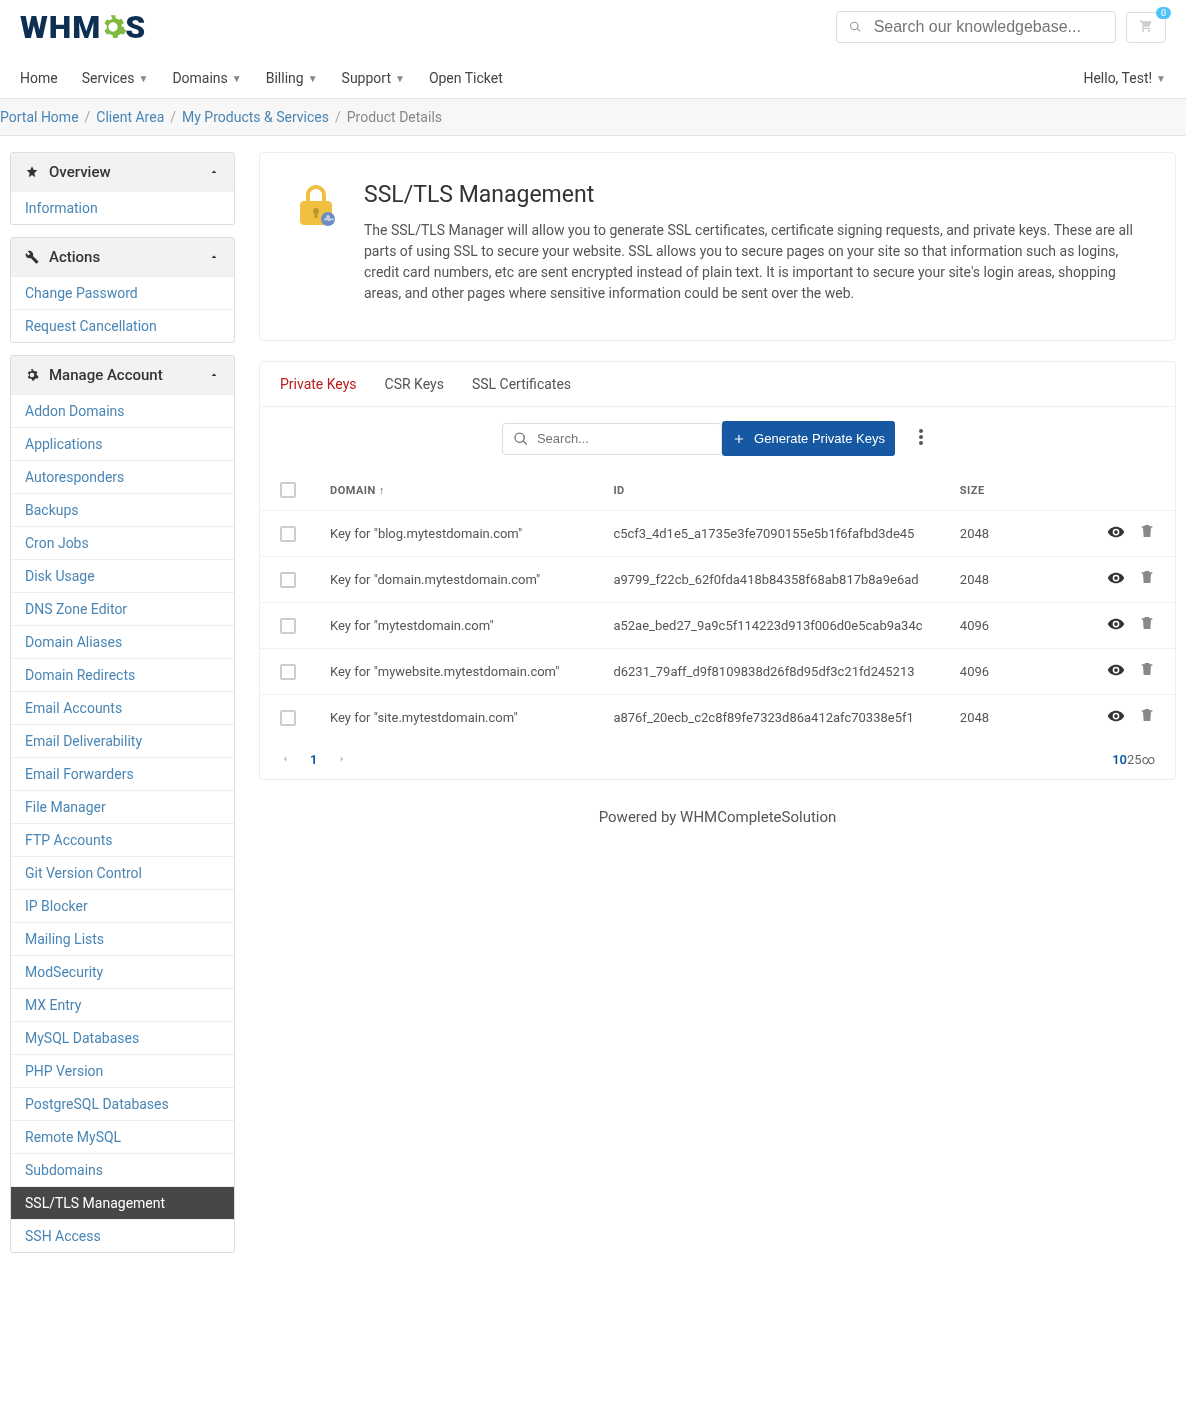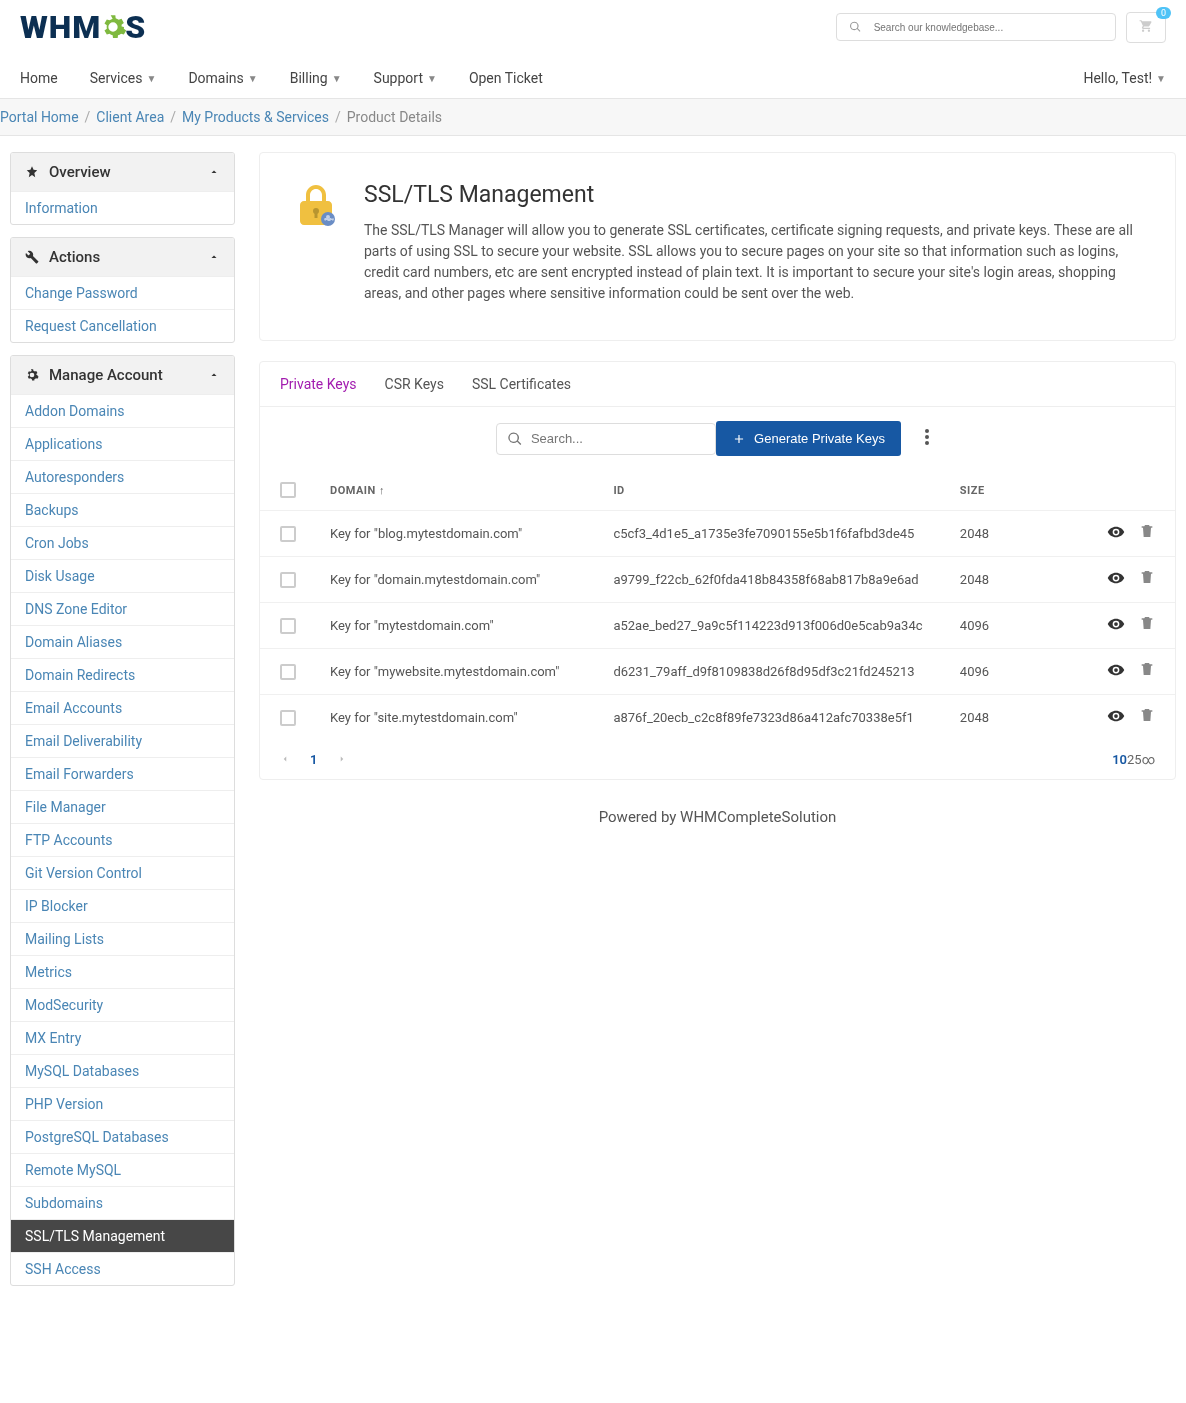--- a/index.html
+++ b/index.html
@@ -3,26 +3,26 @@
 <meta charset="utf-8">
 <style>
 * { box-sizing: border-box; margin: 0; padding: 0; }
 body { font-family: -apple-system, BlinkMacSystemFont, "Segoe UI", Roboto, Helvetica, Arial, sans-serif; font-size: 14px; color: #333; background: #fff; }
 
 .header { display: flex; align-items: center; justify-content: space-between; padding: 8px 20px 12px; }
 .logo { display: flex; align-items: center; font-size: 32px; font-weight: 900; color: #0c2f52; letter-spacing: 1px; }
 .logo-gear { color: #7fb93f; display: inline-flex; margin: 0 -2px; }
 .header-right { display: flex; gap: 10px; align-items: center; }
 .search-box { display: flex; align-items: center; border: 1px solid #ddd; border-radius: 4px; padding: 6px 12px; width: 280px; background: #fff; }
-.search-box input { border: none; outline: none; width: 100%; margin-left: 12px; font-size: 10px; }
+.search-box input { border: none; outline: none; width: 100%; margin-left: 12px; font-size: 16px; }
 .cart-btn { border: 1px solid #ddd; border-radius: 4px; padding: 6px 10px; position: relative; color: #aaa; }
 .cart-badge { position: absolute; top: -6px; right: -6px; background: #4fc3f7; color: #fff; font-size: 9px; border-radius: 8px; padding: 1px 5px; }
 
 .navbar { display: flex; justify-content: space-between; align-items: center; padding: 0 20px; border-bottom: 1px solid #e5e5e5; }
-.nav-left, .nav-right { display: flex; gap: 32px; }
+.nav-left, .nav-right { display: flex; gap: 24px; }
 .nav-item { padding: 12px 0; color: #444; display: flex; align-items: center; gap: 4px; }
 .caret { font-size: 10px; color: #888; }
 
 .breadcrumbs { padding: 10px 0; background: #f7f7f7; font-size: 14px; color: #4a86b5; border-bottom: 1px solid #e5e5e5; }
 .breadcrumbs .sep { color: #aaa; margin: 0 6px; }
 .breadcrumbs .active { color: #888; }
 
 .layout { display: flex; gap: 24px; padding: 16px 10px; align-items: flex-start; }
 .sidebar { width: 225px; flex-shrink: 0; }
 .panel { border: 1px solid #ddd; border-radius: 3px; margin-bottom: 12px; background: #fff; overflow: hidden; }
@@ -33,26 +33,26 @@
 
 .main { flex: 1; min-width: 0; }
 .card { background: #fff; border: 1px solid #eee; border-radius: 4px; margin-bottom: 20px; }
 .hero { display: flex; padding: 28px 32px 36px; gap: 24px; }
 .lock-icon { width: 48px; flex-shrink: 0; }
 .hero h1 { font-size: 23px; font-weight: 400; color: #333; margin-bottom: 12px; }
 .hero p { font-size: 14px; color: #555; line-height: 1.5; }
 
 .tabs { display: flex; gap: 28px; border-bottom: 1px solid #eee; padding: 0 20px; }
 .tab { padding: 14px 0; color: #555; font-size: 14px; }
-.tab.active { color: #a21caf; }
+.tab.active { color: #b91c1c; }
 
 .toolbar { display: flex; justify-content: center; align-items: center; padding: 14px 20px; }
 .table-search { display: flex; align-items: center; border: 1px solid #ddd; border-radius: 4px; padding: 6px 10px; width: 220px; }
 .table-search input { border: none; outline: none; width: 100%; margin-left: 8px; font-size: 13px; }
-.gen-btn { background: #1758a3; color: #fff; border: none; padding: 10px 16px; border-radius: 3px; font-size: 13px; display: flex; align-items: center; gap: 8px; font-weight: 500; }
+.gen-btn { background: #1758a3; color: #fff; border: none; padding: 10px 10px; border-radius: 3px; font-size: 13px; display: flex; align-items: center; gap: 8px; font-weight: 500; }
 .kebab { color: #666; padding: 6px 10px; cursor: pointer; }
 
 .table { width: 100%; }
 .table-head, .table-row { display: grid; grid-template-columns: 40px 1.3fr 1.6fr 0.5fr 80px; align-items: center; padding: 12px 20px; gap: 10px; }
 .table-head { font-size: 11px; font-weight: 700; color: #666; letter-spacing: 0.5px; }
 .table-row { border-top: 1px solid #f0f0f0; font-size: 13px; color: #555; }
 .checkbox { width: 16px; height: 16px; border: 2px solid #ccc; border-radius: 2px; }
 .row-actions { display: flex; gap: 14px; justify-content: flex-end; color: #555; }
 .id-cell { white-space: nowrap; overflow: hidden; text-overflow: ellipsis; font-size: 13px; }
 
@@ -171,21 +171,20 @@
           <div class="panel-item">Domain Aliases</div>
           <div class="panel-item">Domain Redirects</div>
           <div class="panel-item">Email Accounts</div>
           <div class="panel-item">Email Deliverability</div>
           <div class="panel-item">Email Forwarders</div>
           <div class="panel-item">File Manager</div>
           <div class="panel-item">FTP Accounts</div>
           <div class="panel-item">Git Version Control</div>
           <div class="panel-item">IP Blocker</div>
           <div class="panel-item">Mailing Lists</div>
-          <div class="panel-item">Metrics</div>
           <div class="panel-item">ModSecurity</div>
           <div class="panel-item">MX Entry</div>
           <div class="panel-item">MySQL Databases</div>
           <div class="panel-item">PHP Version</div>
           <div class="panel-item">PostgreSQL Databases</div>
           <div class="panel-item">Remote MySQL</div>
           <div class="panel-item">Subdomains</div>
           <div class="panel-item active-item">SSL/TLS Management</div>
           <div class="panel-item">SSH Access</div>
         </div>

